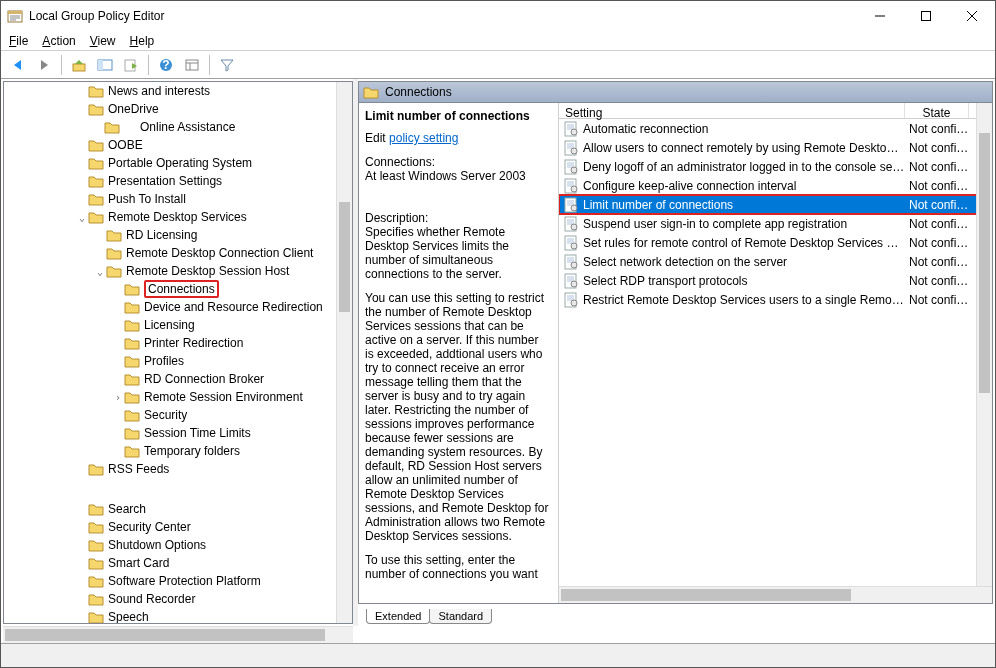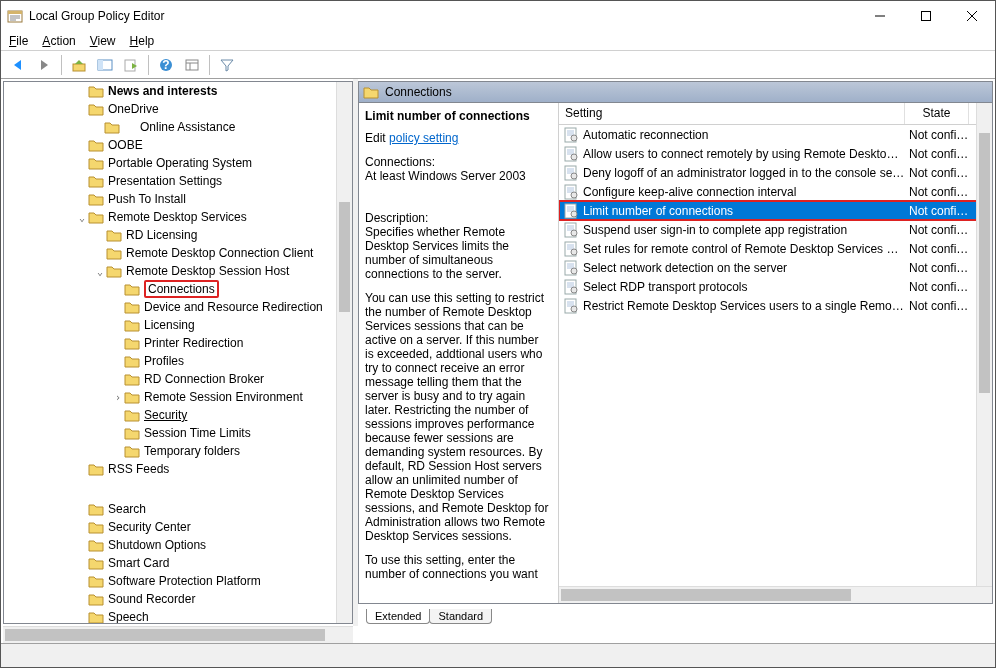--- a/index.html
+++ b/index.html
@@ -23,21 +23,21 @@
 .tree-item.sel .label { border: 2px solid #d22; border-radius: 2px; padding: 0 2px; }
 .splitter { width: 5px; background: #f0f0f0; cursor: ew-resize; }
 .right-pane { flex: 1; display: flex; flex-direction: column; margin: 2px 2px 2px 0; }
 .right-header { height: 22px; border: 1px solid #828790; display: flex; align-items: center; padding-left: 4px; gap: 6px; background: linear-gradient(#bcc7d8, #9fb0c9); color: #fff; font-weight: 400; }
 .right-header span { color: #000; }
 .right-body { flex: 1; display: flex; border: 1px solid #828790; border-top: none; overflow: hidden; }
 .desc-pane { width: 200px; padding: 6px 8px 6px 6px; border-right: 1px solid #d0d0d0; overflow: auto; position: relative; }
 .desc-pane .title { font-weight: 700; margin-bottom: 8px; }
 .desc-pane a { color: #0066cc; text-decoration: underline; }
 .listing { flex: 1; overflow: hidden; position: relative; display: flex; flex-direction: column; }
-.list-header { height: 22px; display: flex; border-bottom: 1px solid #d0d0d0; background: #fff; }
+.list-header { height: 16px; display: flex; border-bottom: 1px solid #d0d0d0; background: #fff; }
 .list-header .col { padding: 3px 6px; border-right: 1px solid #e0e0e0; }
 .list-row { height: 19px; display: flex; align-items: center; }
 .list-row.sel { background: #0078d7; color: #fff; }
 .list-row.marked { outline: 2px solid #d22; outline-offset: -1px; }
 .list-row .cell { overflow: hidden; text-overflow: ellipsis; white-space: nowrap; padding-left: 4px; }
 .list-row .picon { width: 16px; height: 16px; margin-right: 4px; flex-shrink: 0; }
 .tabs { height: 20px; display: flex; align-items: flex-end; padding-left: 8px; }
 .tab { border: 1px solid #888; border-top: none; padding: 1px 8px; margin-right: -1px; background: #f4f4f4; border-radius: 0 0 4px 4px; font-size: 11px; }
 .tab.active { background: #fff; }
 .statusbar { height: 24px; border-top: 1px solid #a0a0a0; background: #f0f0f0; }
@@ -136,21 +136,21 @@
         </svg>
       </div>
   </div>
 
   <div class="content">
 
     <div class="tree-pane" id="tree">
       <div class="scrollbar-v">
           <div class="thumb" style="top:120px;height:110px"></div>
         </div>
-    <div class="tree-item" style="padding-left: 72px; font-weight: bold;">
+    <div class="tree-item" style="padding-left: 72px;">
           <span class="exp"></span>
           <svg class="fld" viewBox="0 0 16 14">
             <path d="M1 3h5l2 2h7v8H1z" fill="#f5d76e" stroke="#b89030"></path>
           </svg>
           <span class="label">News and interests</span>
         </div>
         <div class="tree-item" style="padding-left: 72px;">
           <span class="exp"></span>
           <svg class="fld" viewBox="0 0 16 14">
             <path d="M1 3h5l2 2h7v8H1z" fill="#f5d76e" stroke="#b89030"></path>
@@ -262,21 +262,21 @@
           </svg>
           <span class="label">RD Connection Broker</span>
         </div>
         <div class="tree-item" style="padding-left: 108px;">
           <span class="exp">›</span>
           <svg class="fld" viewBox="0 0 16 14">
             <path d="M1 3h5l2 2h7v8H1z" fill="#f5d76e" stroke="#b89030"></path>
           </svg>
           <span class="label">Remote Session Environment</span>
         </div>
-        <div class="tree-item" style="padding-left: 108px; text-decoration: underline;">
+        <div class="tree-item" style="padding-left: 108px;">
           <span class="exp"></span>
           <svg class="fld" viewBox="0 0 16 14">
             <path d="M1 3h5l2 2h7v8H1z" fill="#f5d76e" stroke="#b89030"></path>
           </svg>
           <span class="label">Security</span>
         </div>
         <div class="tree-item" style="padding-left: 108px;">
           <span class="exp"></span>
           <svg class="fld" viewBox="0 0 16 14">
             <path d="M1 3h5l2 2h7v8H1z" fill="#f5d76e" stroke="#b89030"></path>

